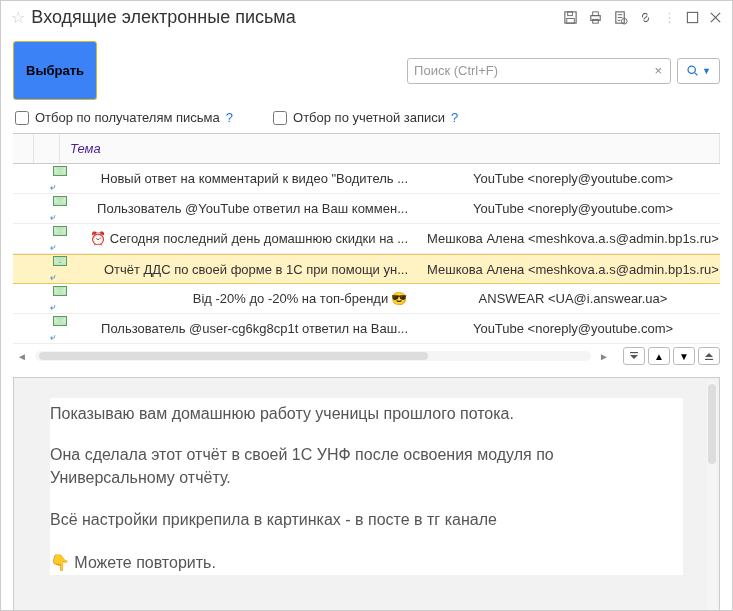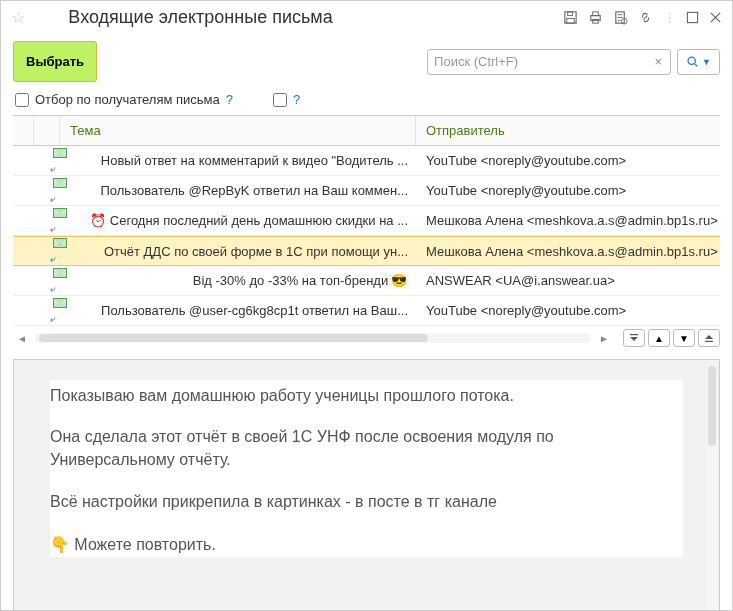--- a/index.html
+++ b/index.html
@@ -16,56 +16,56 @@
 
   
   .title-bar {
     display: flex;
     align-items: center;
     padding: 6px 10px;
     gap: 6px;
     border-bottom: 1px solid transparent;
   }
   .title-bar .star { color: #ccc; font-size: 16px; }
-  .title-bar h1 { font-size: 18px; font-weight: normal; flex: 1; overflow: hidden; text-overflow: ellipsis; white-space: nowrap; margin-left: 37px; }
+  .title-bar h1 { font-size: 18px; font-weight: normal; flex: 1; overflow: hidden; text-overflow: ellipsis; white-space: nowrap; }
   .title-icons { display: flex; gap: 10px; align-items: center; color: #666; }
   .title-icons span { cursor: pointer; display:inline-flex; align-items:center; }
   .sep { color:#ccc; }
 
   
   .toolbar {
     display: flex;
     align-items: center;
     padding: 6px 12px 10px 12px;
     gap: 8px;
   }
   .btn-select {
-    background: #bef264;
+    background: #3b82f6;
     border: 1px solid #d4b830;
     border-radius: 3px;
-    padding: 12px 12px;
+    padding: 21px 12px;
     font-size: 13px;
     font-weight: bold;
     cursor: pointer;
   }
   .search-wrap {
     margin-left: auto;
     display: flex;
     align-items: center;
     gap: 6px;
   }
   .search-box {
     position: relative;
     display: flex;
     align-items: center;
     border: 1px solid #bbb;
     border-radius: 3px;
     padding: 2px 6px;
     height: 26px;
-    width: 244px;
+    width: 264px;
     color: #999;
   }
   .search-box input {
     border: none;
     outline: none;
     font-size: 13px;
     width: 100%;
     color: #555;
   }
   .search-box input::placeholder { color: #999; }
@@ -106,39 +106,40 @@
     border-top: 1px solid #ccc;
     margin: 0 12px;
   }
   .grid-header {
     display: flex;
     background: #fafafa;
     border-bottom: 1px solid #ccc;
   }
   .grid-header .col {
     padding: 7px 10px;
-    color: #4d7c0f;
+    color: #4c1d95;
     font-size: 13px;
+    font-style: italic;
   }
   .col-pad { width: 20px; border-right: 1px solid #e5e5e5; }
   .col-icon { width: 26px; border-right: 1px solid #e5e5e5; }
   .col-subj { flex: 1; border-right: 1px solid #e5e5e5; }
   .col-from { width: 304px; }
 
   .grid-body { }
   .row {
     display: flex;
     align-items: center;
     border-bottom: 1px solid #eee;
     height: 30px;
   }
   .row .cell-pad { width: 20px; }
   .row .cell-icon { width: 26px; padding-left: 20px; }
   .row .cell-subj { flex: 1; padding-left: 4px; padding-right: 8px; white-space: nowrap; overflow: hidden; text-overflow: ellipsis; text-align: right; }
-  .row .cell-from { width: 304px; padding-left: 10px; white-space: nowrap; overflow: hidden; text-overflow: ellipsis; }
+  .row .cell-from { width: 304px; padding-left: 10px; white-space: nowrap; overflow: hidden; text-overflow: ellipsis; text-align: center; }
   .row.selected { background: #fff3c4; border-top: 1px solid #e5c95e; border-bottom: 1px solid #e5c95e; }
 
   .mail-icon {
     display:inline-block;
     width:14px; height:10px;
     border:1px solid #5a9b5a;
     background: linear-gradient(#d8f0d8,#bde5bd);
     position:relative;
   }
   .mail-icon::after{
@@ -284,60 +285,60 @@
 </div>
 
 <div class="filters">
   <label class="chk">
     <input type="checkbox" style="">
     <span>Отбор по получателям письма</span>
     <span class="help">?</span>
   </label>
   <label class="chk">
     <input type="checkbox" style="">
+    <span>Отбор по учетной записи</span>
     <span class="help">?</span>
   </label>
 </div>
 
 <div class="grid">
   <div class="grid-header">
     <div class="col col-pad"></div>
     <div class="col col-icon"></div>
     <div class="col col-subj">Тема</div>
-    <div class="col col-from">Отправитель</div>
   </div>
   <div class="grid-body" id="grid-body">
       <div class="row">
         <div class="cell-pad"></div>
         <div class="cell-icon"><span class="mail-icon"></span><span class="arrow-in">⤶</span></div>
         <div class="cell-subj">Новый ответ на комментарий к видео "Водитель ...</div>
         <div class="cell-from">YouTube &lt;noreply@youtube.com&gt;</div>
       </div>
       <div class="row">
         <div class="cell-pad"></div>
         <div class="cell-icon"><span class="mail-icon"></span><span class="arrow-in">⤶</span></div>
-        <div class="cell-subj">Пользователь @RepByK ответил на Ваш коммен...</div>
+        <div class="cell-subj">Пользователь @YouTube ответил на Ваш коммен...</div>
         <div class="cell-from">YouTube &lt;noreply@youtube.com&gt;</div>
       </div>
       <div class="row">
         <div class="cell-pad"></div>
         <div class="cell-icon"><span class="mail-icon"></span><span class="arrow-in">⤶</span></div>
         <div class="cell-subj">⏰ Сегодня последний день домашнюю скидки на ...</div>
         <div class="cell-from">Мешкова Алена &lt;meshkova.a.s@admin.bp1s.ru&gt;</div>
       </div>
       <div class="row selected">
         <div class="cell-pad"></div>
         <div class="cell-icon"><span class="mail-icon"></span><span class="arrow-in">⤶</span></div>
         <div class="cell-subj">Отчёт ДДС по своей форме в 1С при помощи ун...</div>
         <div class="cell-from">Мешкова Алена &lt;meshkova.a.s@admin.bp1s.ru&gt;</div>
       </div>
       <div class="row">
         <div class="cell-pad"></div>
         <div class="cell-icon"><span class="mail-icon"></span><span class="arrow-in">⤶</span></div>
-        <div class="cell-subj">Від -30% до -33% на топ-бренди 😎</div>
+        <div class="cell-subj">Від -20% до -20% на топ-бренди 😎</div>
         <div class="cell-from">ANSWEAR &lt;UA@i.answear.ua&gt;</div>
       </div>
       <div class="row">
         <div class="cell-pad"></div>
         <div class="cell-icon"><span class="mail-icon"></span><span class="arrow-in">⤶</span></div>
         <div class="cell-subj">Пользователь @user-cg6kg8cp1t ответил на Ваш...</div>
         <div class="cell-from">YouTube &lt;noreply@youtube.com&gt;</div>
       </div>
     </div>
 </div>

